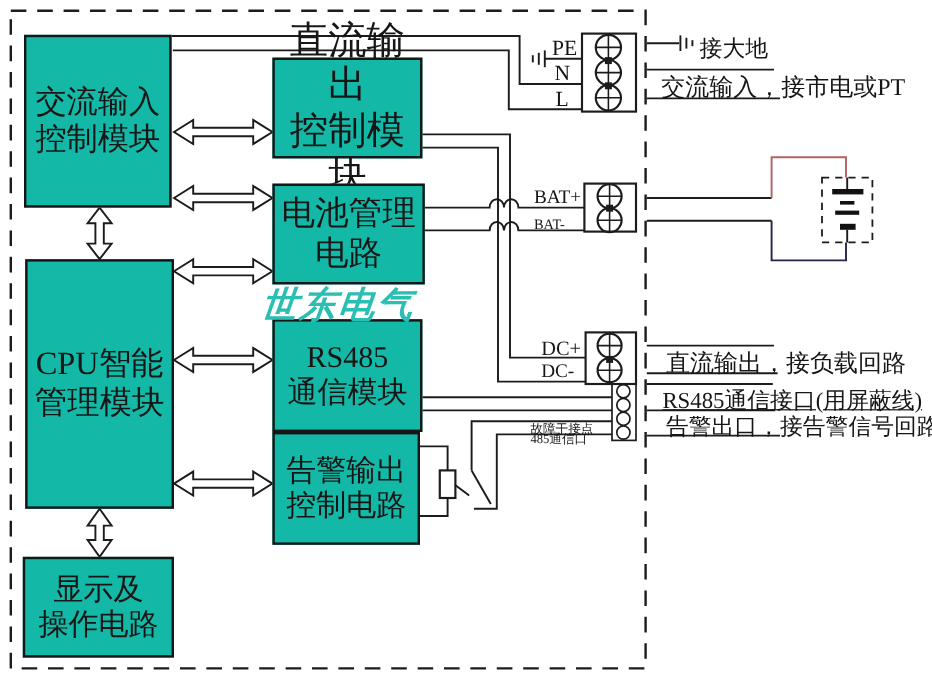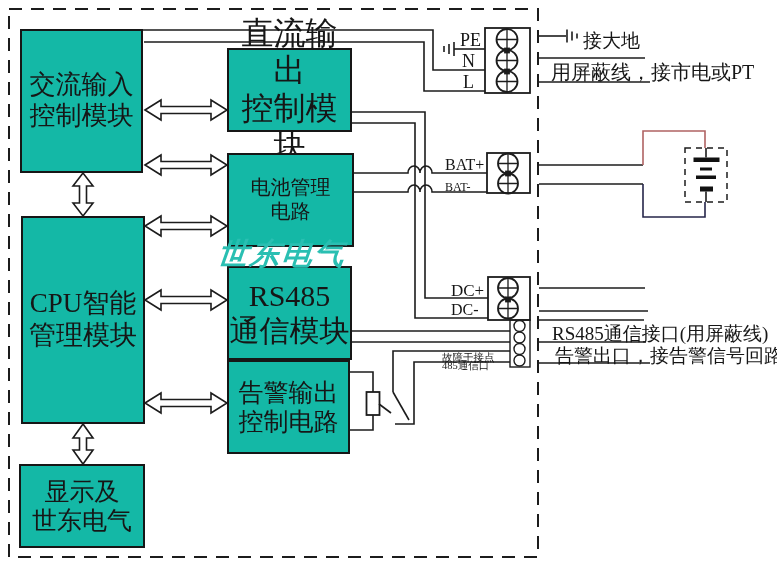--- a/index.html
+++ b/index.html
@@ -9,41 +9,41 @@
   }
   .module{
     position:absolute;border:2px solid #161616;background:#14b8a6;
     display:flex;align-items:center;justify-content:center;text-align:center;
     white-space:pre-line;line-height:1.18;box-sizing:border-box;
   }
   .m-ac     {left:20px;  top:29px;  width:123px; height:144px; font-size:26px;}
   .m-cpu    {left:21px;  top:216px; width:124px; height:208px; font-size:27px;}
   .m-disp   {left:19px;  top:464px; width:126px; height:84px;  font-size:25px;}
   .m-dc     {left:227px; top:48px;  width:125px; height:84px;  font-size:32px;font-family:Liberation Serif, serif;}
-  .m-bat    {left:227px; top:153px; width:127px; height:94px;  font-size:20px;}
-  .m-rs485  {left:227px; top:266px; width:125px; height:94px;  font-size:30px;}
+  .m-bat    {left:227px; top:153px; width:127px; height:84px;  font-size:28px;}
+  .m-rs485  {left:227px; top:266px; width:125px; height:94px;  font-size:25px;}
   .m-alarm  {left:227px; top:360px; width:123px; height:94px;  font-size:25px;}
 
   .tlabel{position:absolute;white-space:nowrap;}
   .t-pe  {left:460px; top:30px;  font-size:18px;}
   .t-n   {left:462px; top:51px;  font-size:18px;}
   .t-l   {left:463px; top:72px;  font-size:18px;}
   .t-batp{left:445px; top:156px; font-size:16px;}
   .t-batm{left:445px; top:180px; font-size:12px;}
   .t-dcp {left:451px; top:281px; font-size:17px;}
   .t-dcm {left:451px; top:301px; font-size:16px;}
   .t-comm{left:442px; top:330.5px; font-size:10.5px;margin-top:28px;}
   .t-flt {left:442px; top:350.5px; font-size:10.5px;}
 
   .ann{position:absolute;white-space:nowrap;}
   .a-earth {left:583px; top:28px;  font-size:19px;}
   .a-ac    {left:551px; top:59px;  font-size:20px;}
   .a-bat   {left:551px; top:164px; font-size:20px;}
   .a-dc    {left:555px; top:289px; font-size:20px;}
-  .a-rs485 {left:552px; top:321px; font-size:19px;}
+  .a-rs485 {left:552px; top:321px; font-size:19px;text-decoration:underline;}
   .a-alarm {left:555px; top:343px; font-size:19px;}
 
   .watermark{
     position:absolute;left:218px;top:234px;font-size:30px;font-weight:bold;
     font-style:italic;letter-spacing:2px;transform:skewX(-6deg);
   }
   svg{position:absolute;left:0;top:0;}
 </style>
 </head>
 <body>
@@ -160,40 +160,41 @@
       <rect x="696" y="175.5" width="20" height="3.5" fill="#111111"></rect>
       <rect x="700" y="186.5" width="13" height="5" fill="#111111"></rect>
     </g>
   </svg>
 
   <div class="module m-ac">交流输入
 控制模块</div>
   <div class="module m-cpu">CPU智能
 管理模块</div>
   <div class="module m-disp">显示及
-世东电气</div>
+操作电路</div>
   <div class="module m-dc">直流输出
 控制模块</div>
   <div class="module m-bat">电池管理
 电路</div>
   <div class="module m-rs485">RS485
 通信模块</div>
   <div class="module m-alarm">告警输出
 控制电路</div>
 
   <div class="tlabel t-pe">PE</div>
   <div class="tlabel t-n">N</div>
   <div class="tlabel t-l">L</div>
   <div class="tlabel t-batp">BAT+</div>
   <div class="tlabel t-batm">BAT-</div>
   <div class="tlabel t-dcp">DC+</div>
   <div class="tlabel t-dcm">DC-</div>
   <div class="tlabel t-comm">485通信口</div>
   <div class="tlabel t-flt">故障干接点</div>
 
   <div class="ann a-earth">接大地</div>
-  <div class="ann a-ac">用屏蔽线，接市电或PT</div>
+  <div class="ann a-ac">交流输入，接市电或PT</div>
+  <div class="ann a-dc">直流输出，接负载回路</div>
   <div class="ann a-rs485">RS485通信接口(用屏蔽线)</div>
   <div class="ann a-alarm">告警出口，接告警信号回路</div>
 
   <div class="watermark" style="color: rgb(42, 191, 178);">世东电气</div>
 
 </div>
 
 </body></html>

